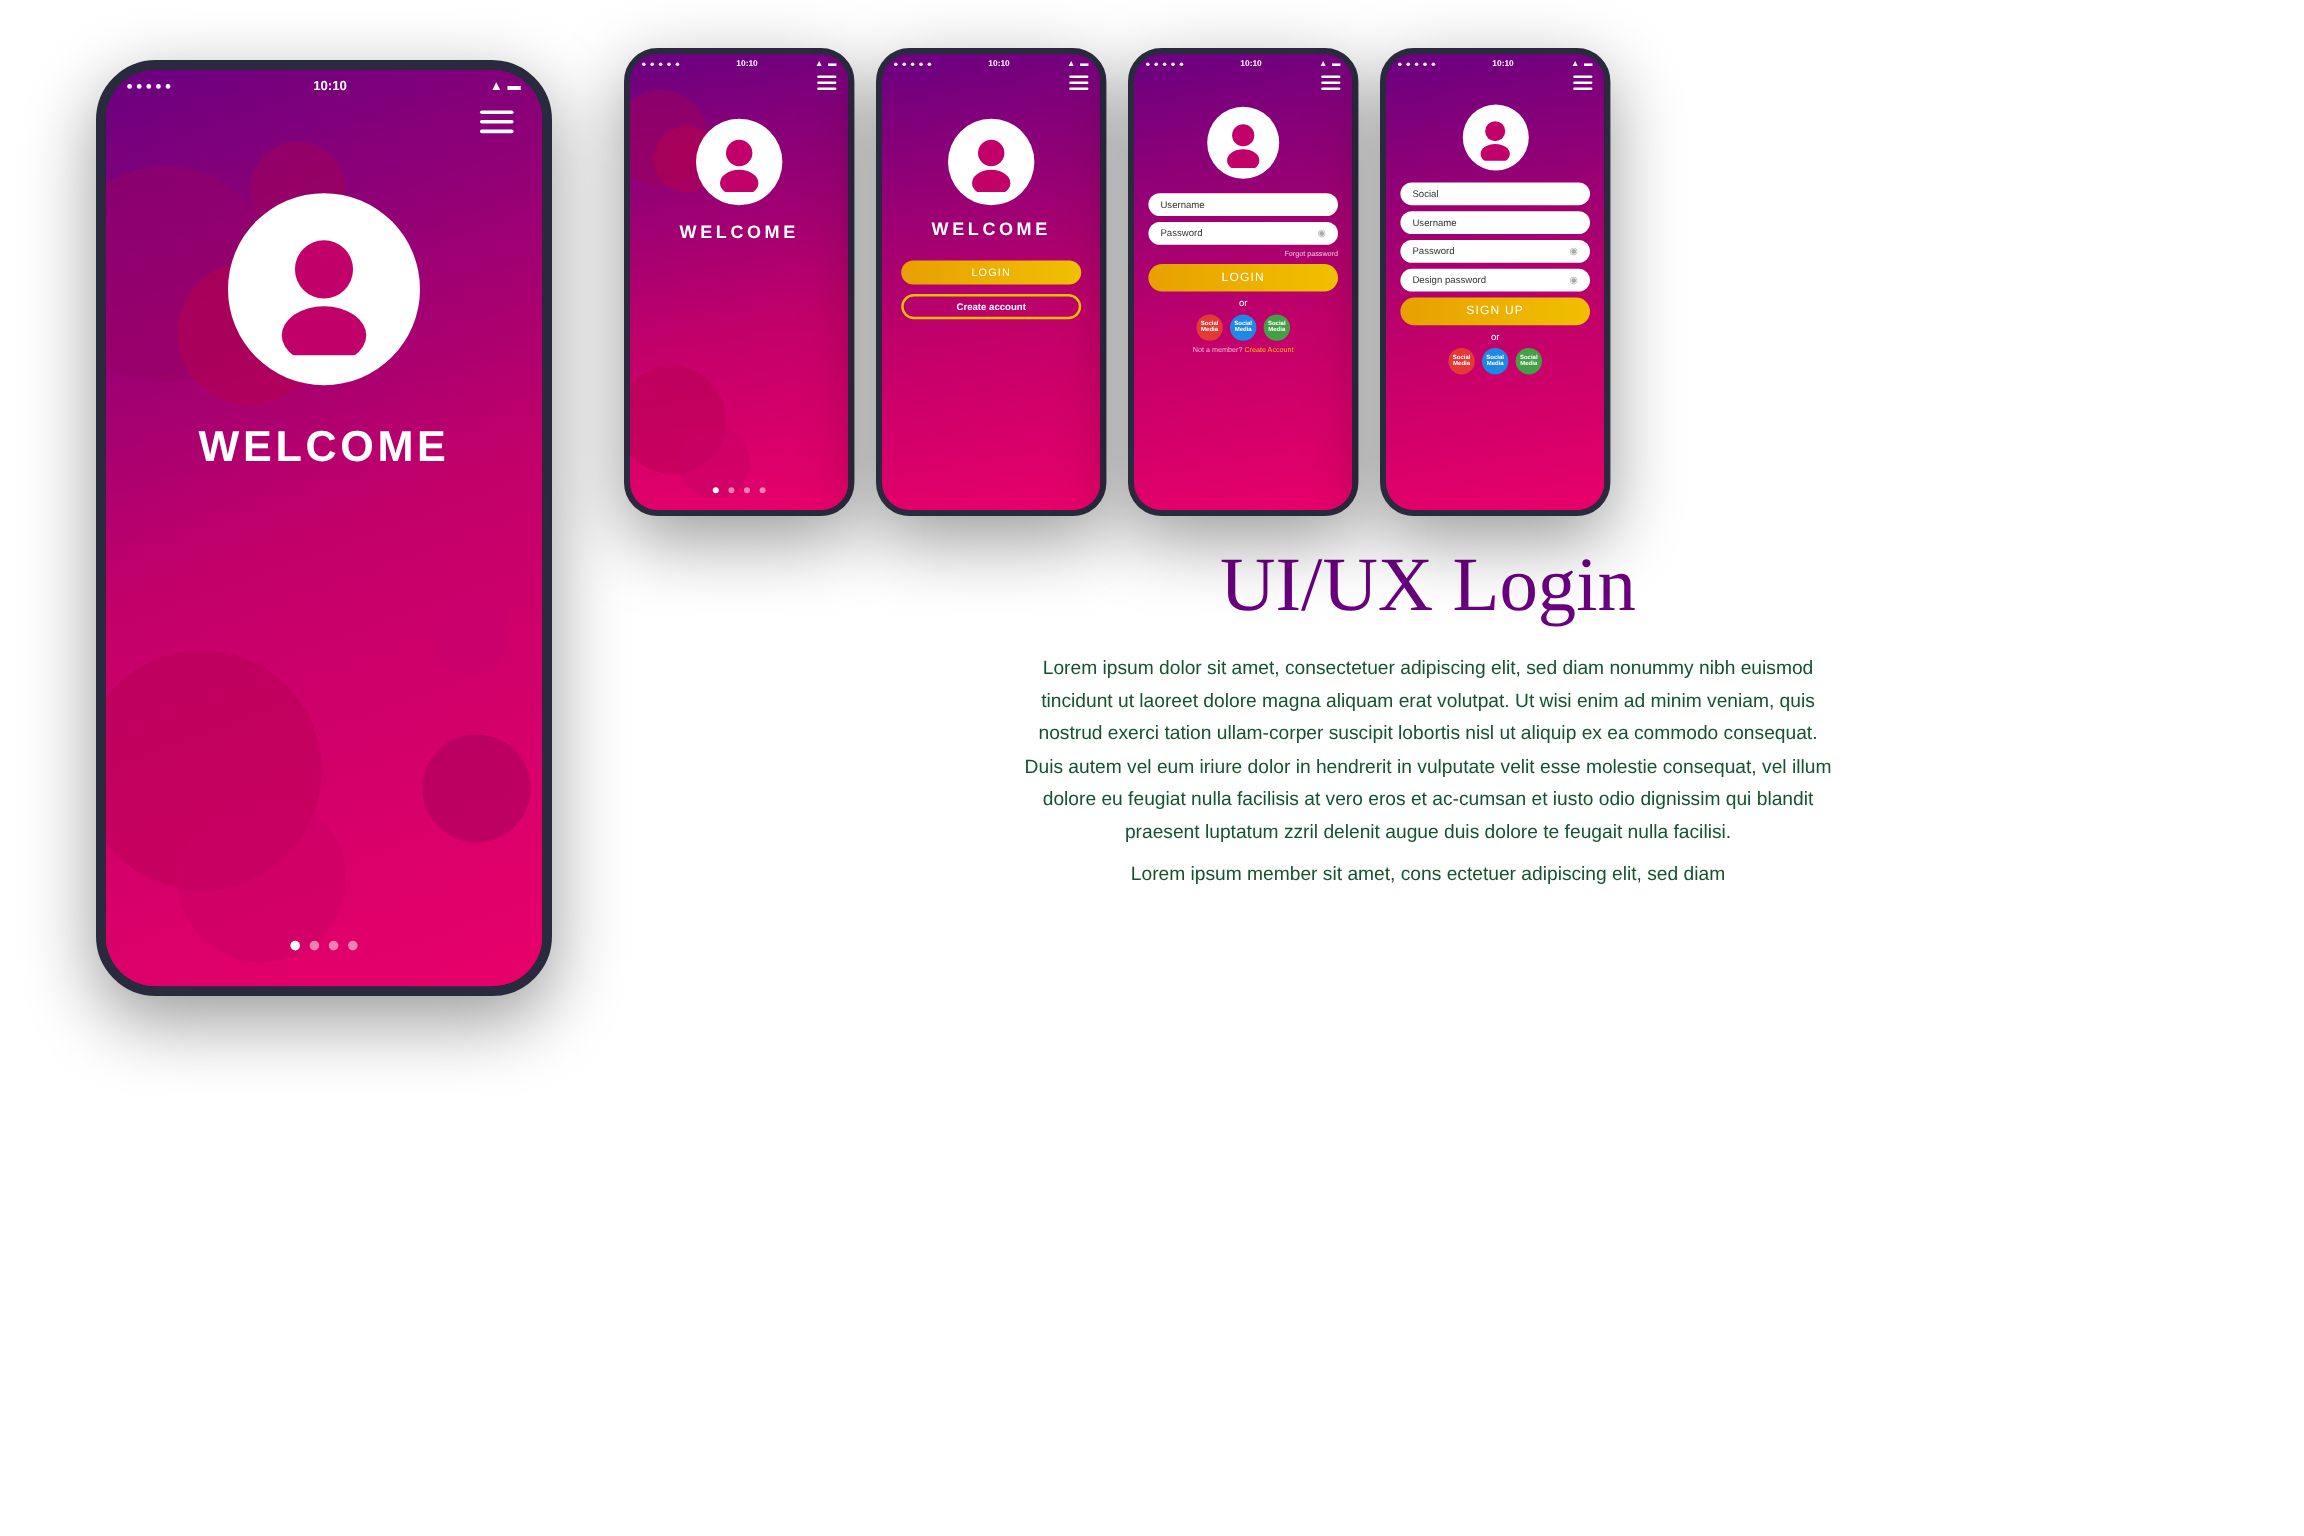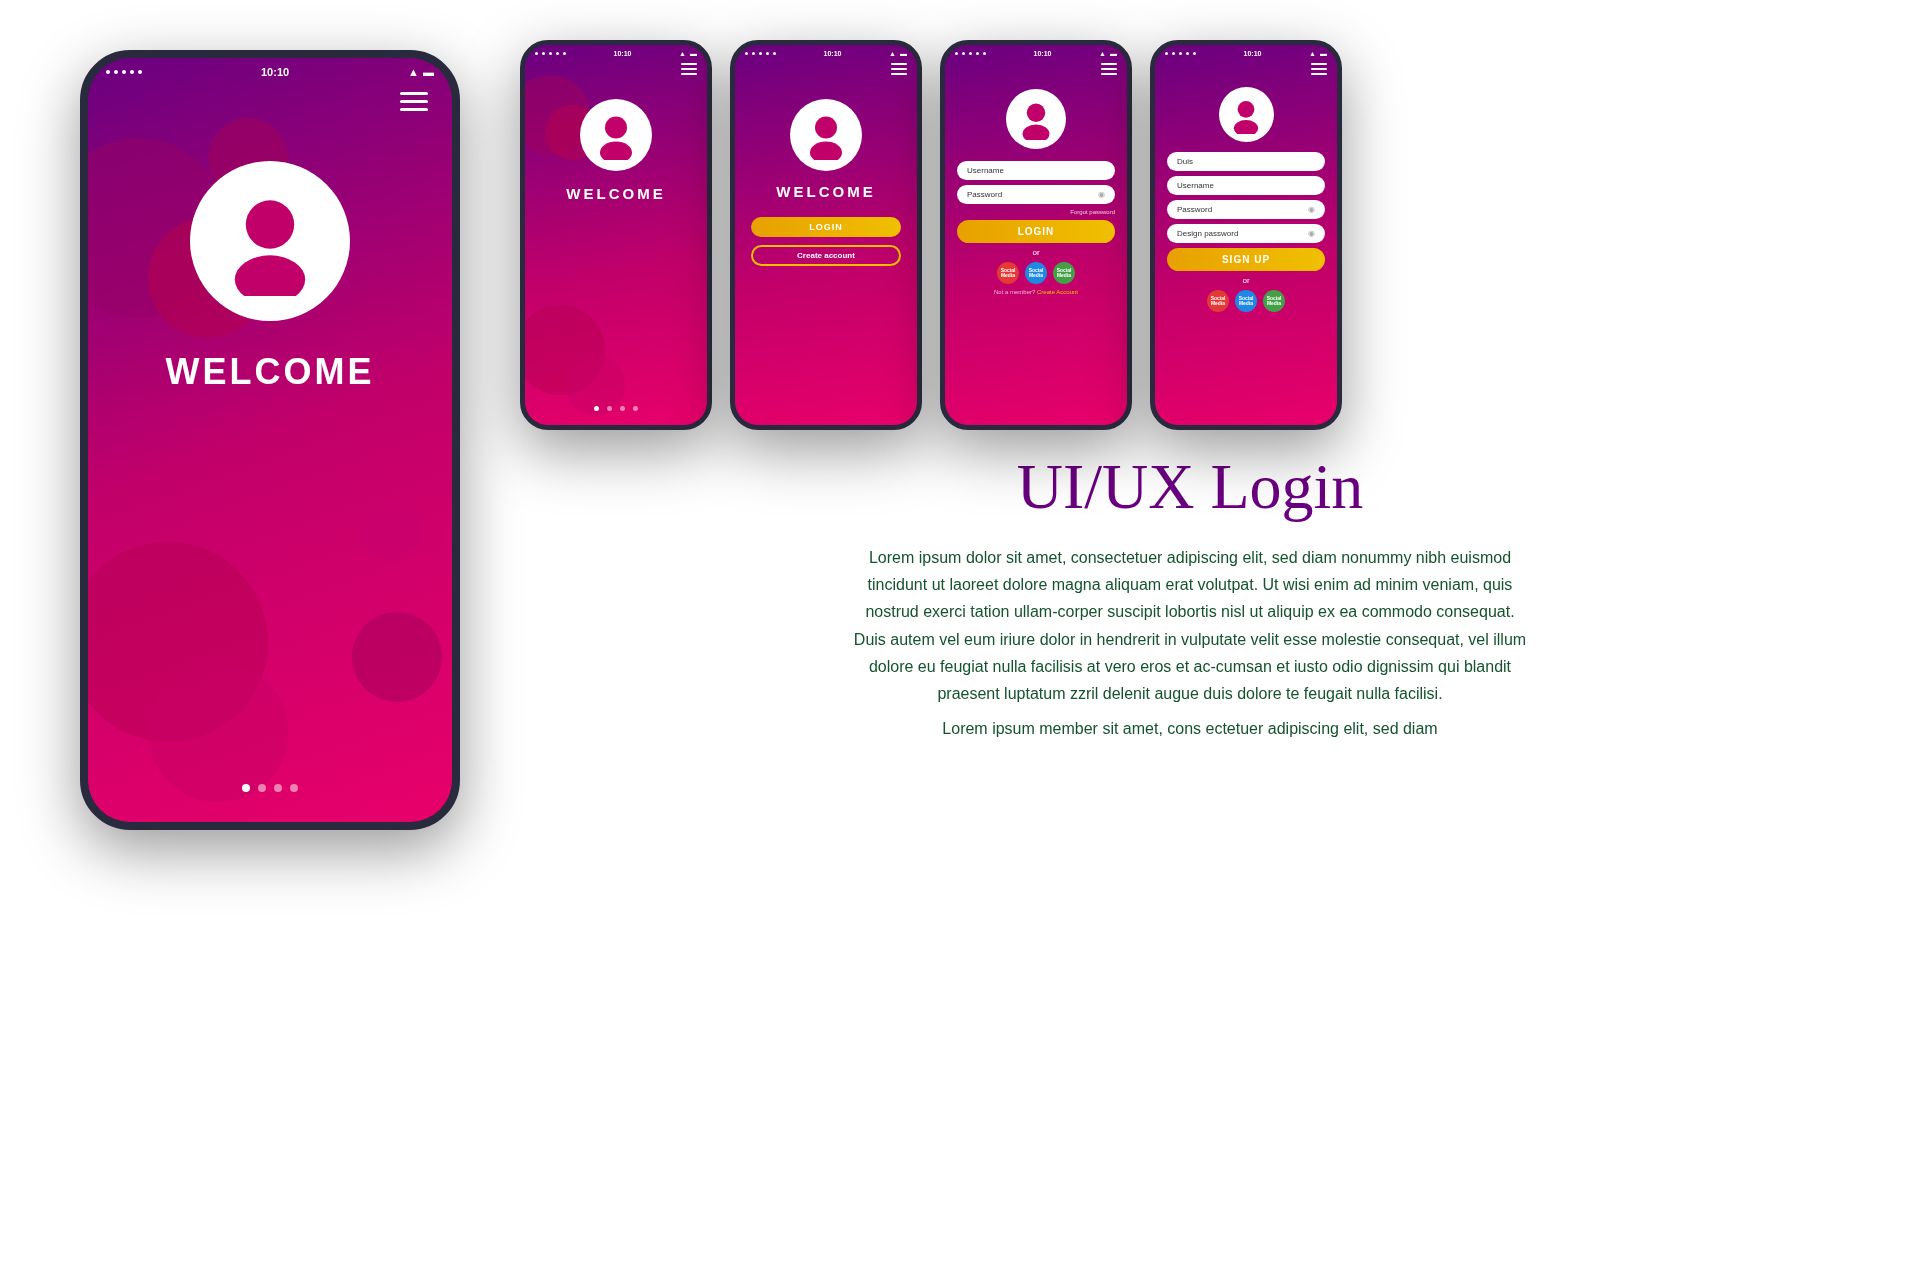--- a/index.html
+++ b/index.html
@@ -173,21 +173,21 @@
       display: flex;
       justify-content: space-between;
       align-items: center;
     }
 
     .btn-login {
       background: linear-gradient(90deg, #e8a000, #f0c000);
       color: white;
       border: none;
       border-radius: 20px;
-      font-weight: 700;
+      font-weight: 400;
       cursor: pointer;
       text-transform: uppercase;
       letter-spacing: 1px;
     }
     .btn-login-sm {
       padding: 5px 0;
       font-size: 9px;
       width: 100%;
     }
 
@@ -555,21 +555,21 @@
             <div class="avatar-circle" style="width:55px;height:55px;">
               <svg viewBox="0 0 100 100" width="38" height="38">
                 <circle cx="50" cy="35" r="22"></circle>
                 <ellipse cx="50" cy="85" rx="32" ry="22"></ellipse>
               </svg>
             </div>
           </div>
 
           <div class="p5-content" style="width:100%;padding:6px 12px;gap:5px;margin-top:4px;">
             <div class="form-field">
-              <span>Duis</span>
+              <span>Social</span>
             </div>
             <div class="form-field">
               <span>Username</span>
             </div>
             <div class="form-field">
               <span>Password</span>
               <span class="eye-icon">◉</span>
             </div>
             <div class="form-field">
               <span>Design password</span>

